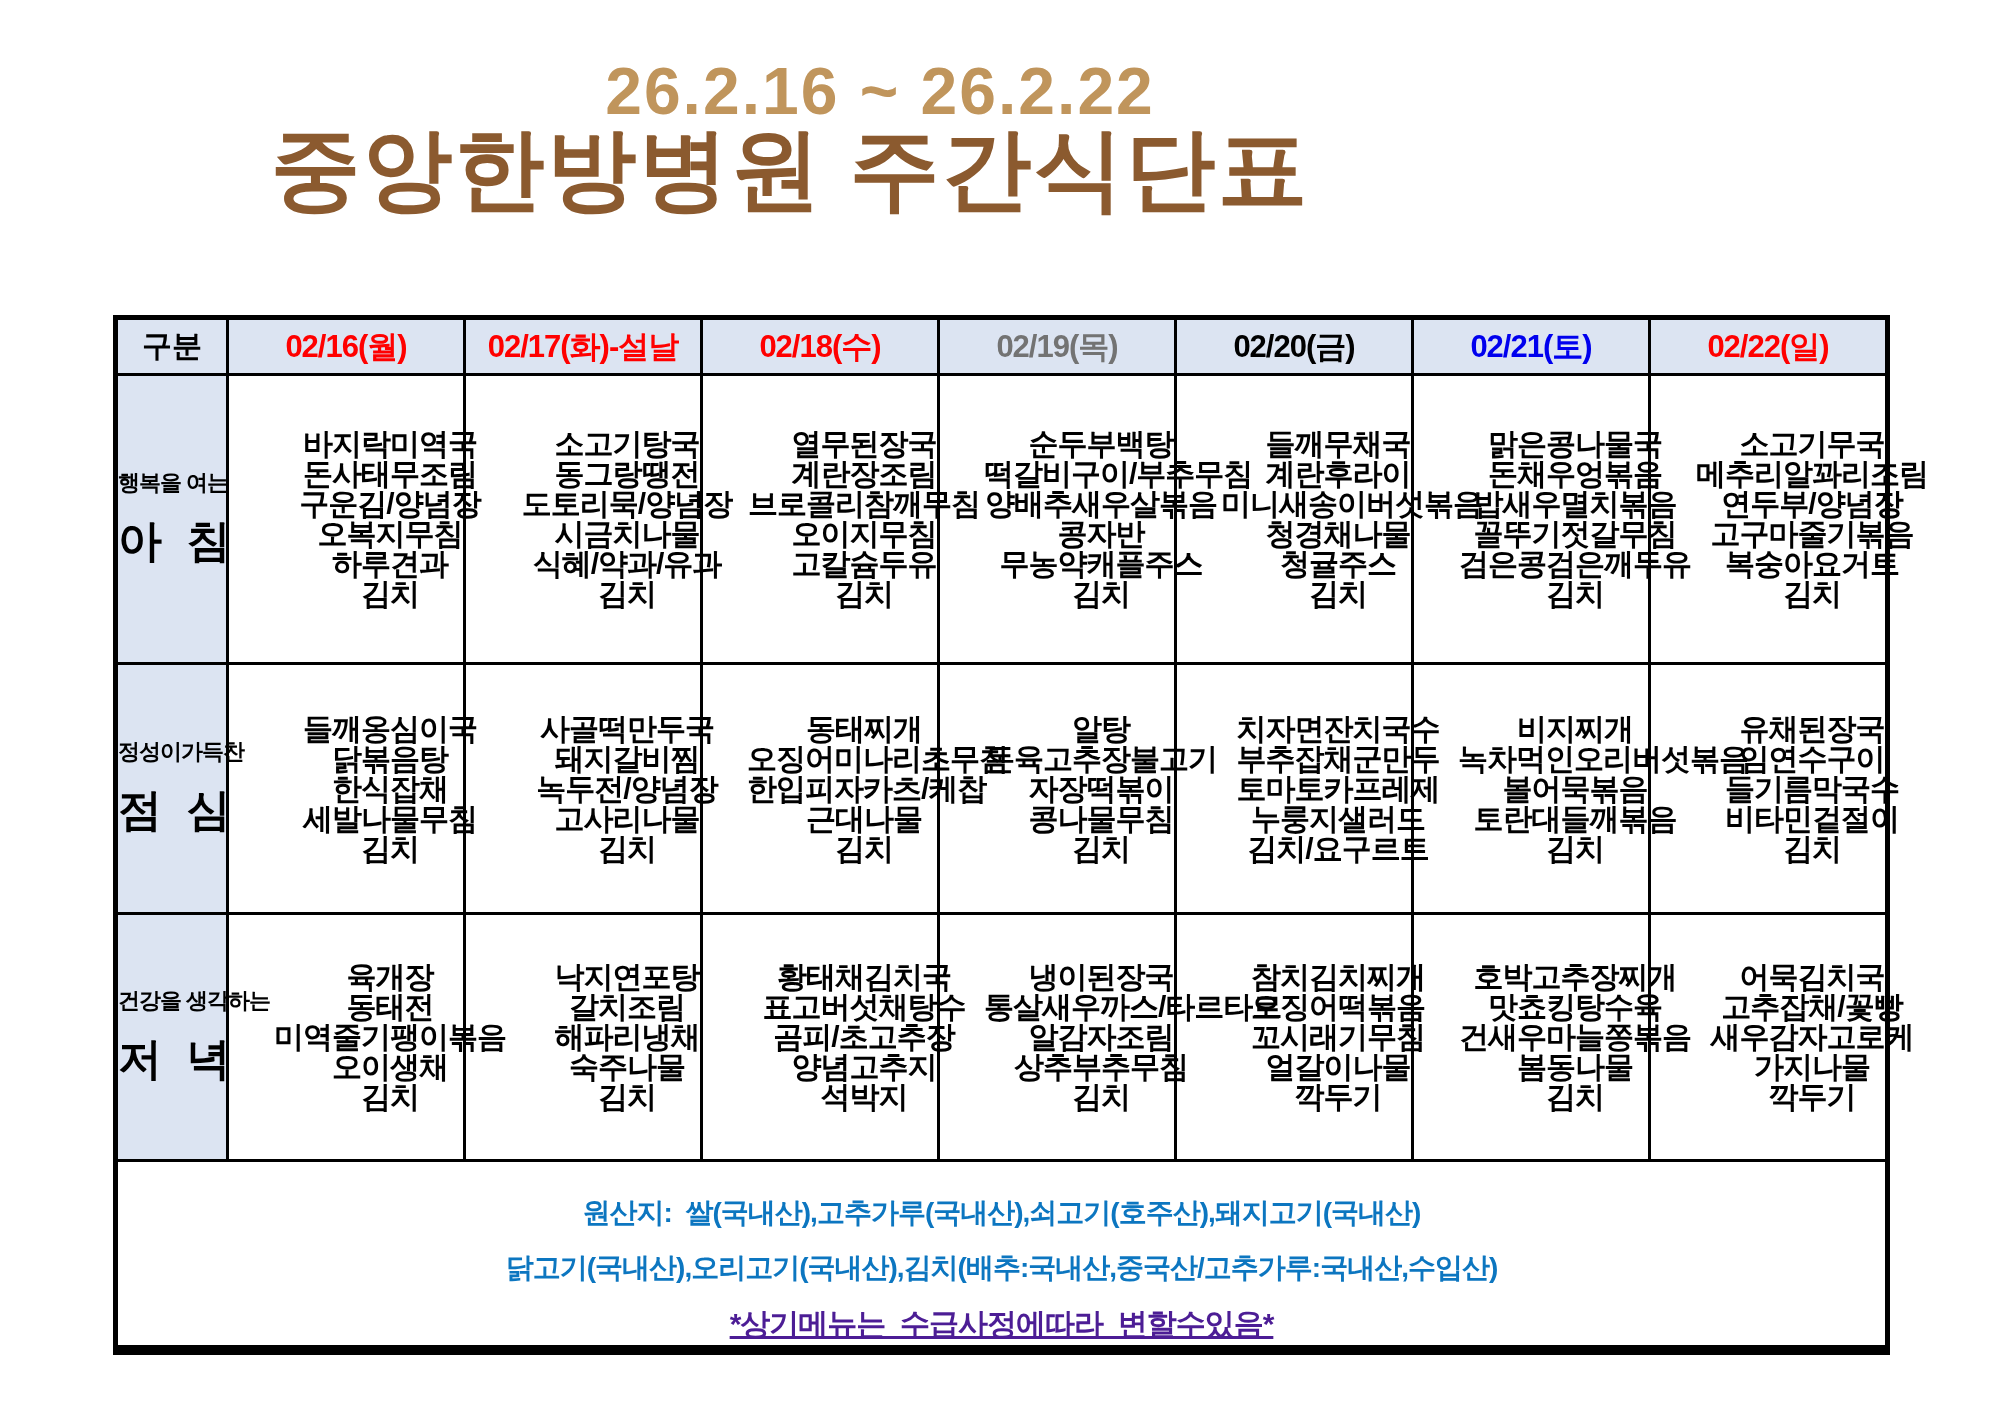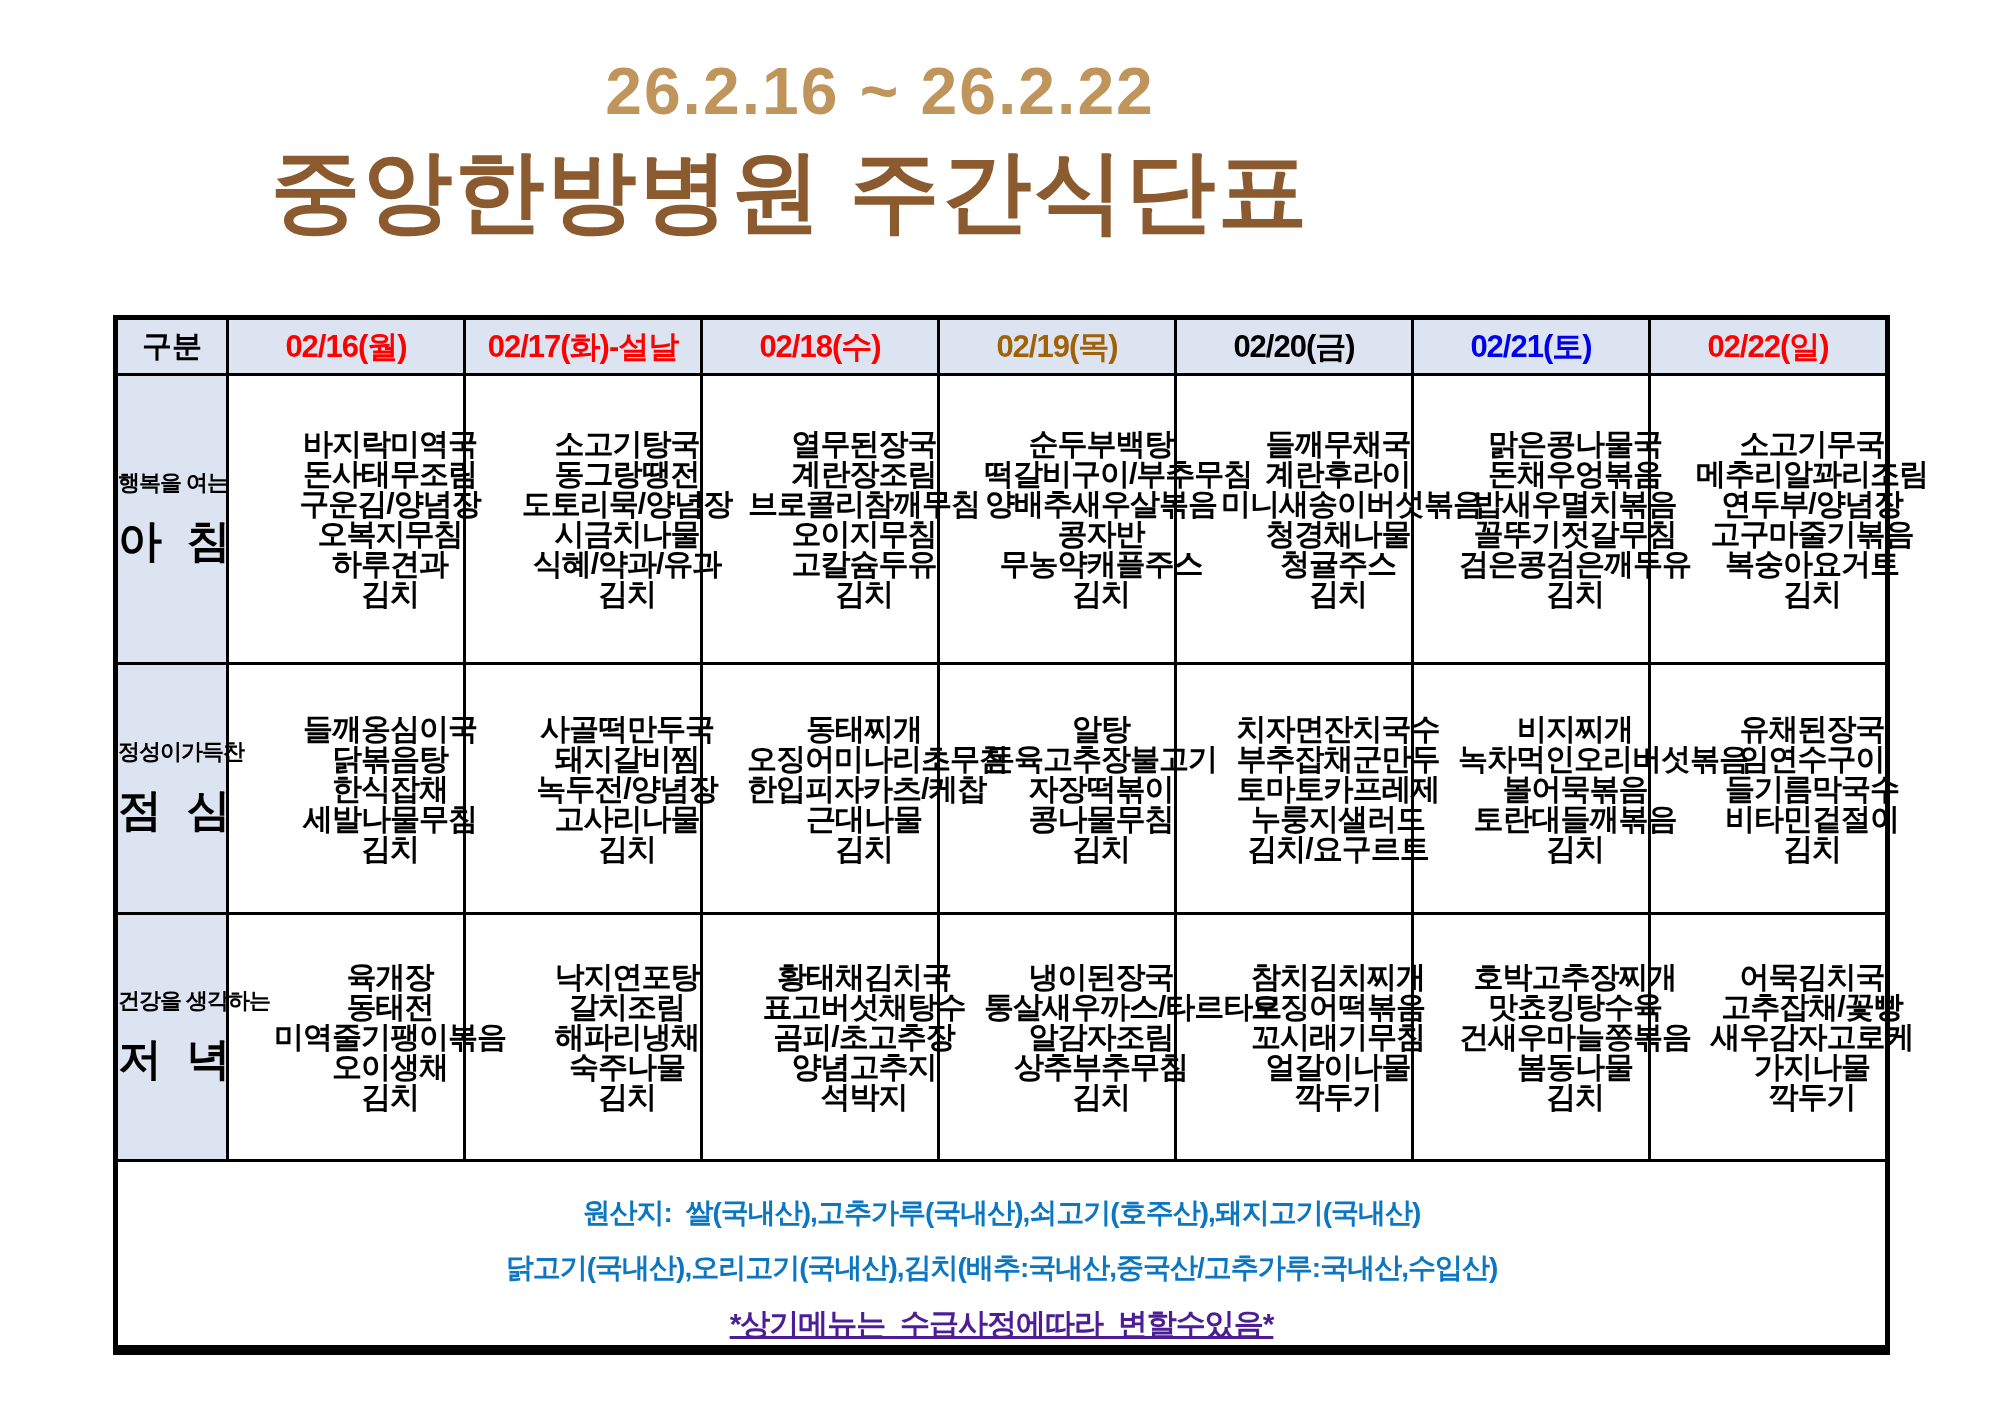--- a/index.html
+++ b/index.html
@@ -22,21 +22,20 @@
     width: 1760px;
     text-align: center;
     font-size: 66px;
     font-weight: 800;
     letter-spacing: 2px;
     color: #C0955C;
     line-height: 1.0;
   }
   .main-title {
     width: 1580px;
-    margin-top: 22px;
     text-align: center;
     font-size: 90px;
     font-weight: 800;
     letter-spacing: 2px;
     color: #8B5A2F;
     line-height: 1.0;
   }
 
   
   table.menu-table {
@@ -155,21 +154,21 @@
         <col style="width:237px">
       <col style="width:238px">
     </colgroup>
     <thead>
       <tr class="header-row" id="header-row">
         <th class="corner-cell">구분</th>
 
       <th class="day-header" style="color: rgb(255, 0, 0);">02/16(월)</th>
           <th class="day-header" style="color: rgb(255, 0, 0);">02/17(화)-설날</th>
           <th class="day-header" style="color: rgb(255, 0, 0);">02/18(수)</th>
-          <th class="day-header" style="color: #a16207;">02/19(목)</th>
+          <th class="day-header" style="color: #737373;">02/19(목)</th>
           <th class="day-header" style="color: rgb(0, 0, 0);">02/20(금)</th>
           <th class="day-header" style="color: rgb(0, 0, 238);">02/21(토)</th>
           <th class="day-header" style="color: rgb(255, 0, 0);">02/22(일)</th>
         </tr>
     </thead>
     <tbody id="table-body">
 
     <tr class="row-breakfast">
           <th class="meal-label">
             <div class="meal-tagline">행복을 여는</div>

